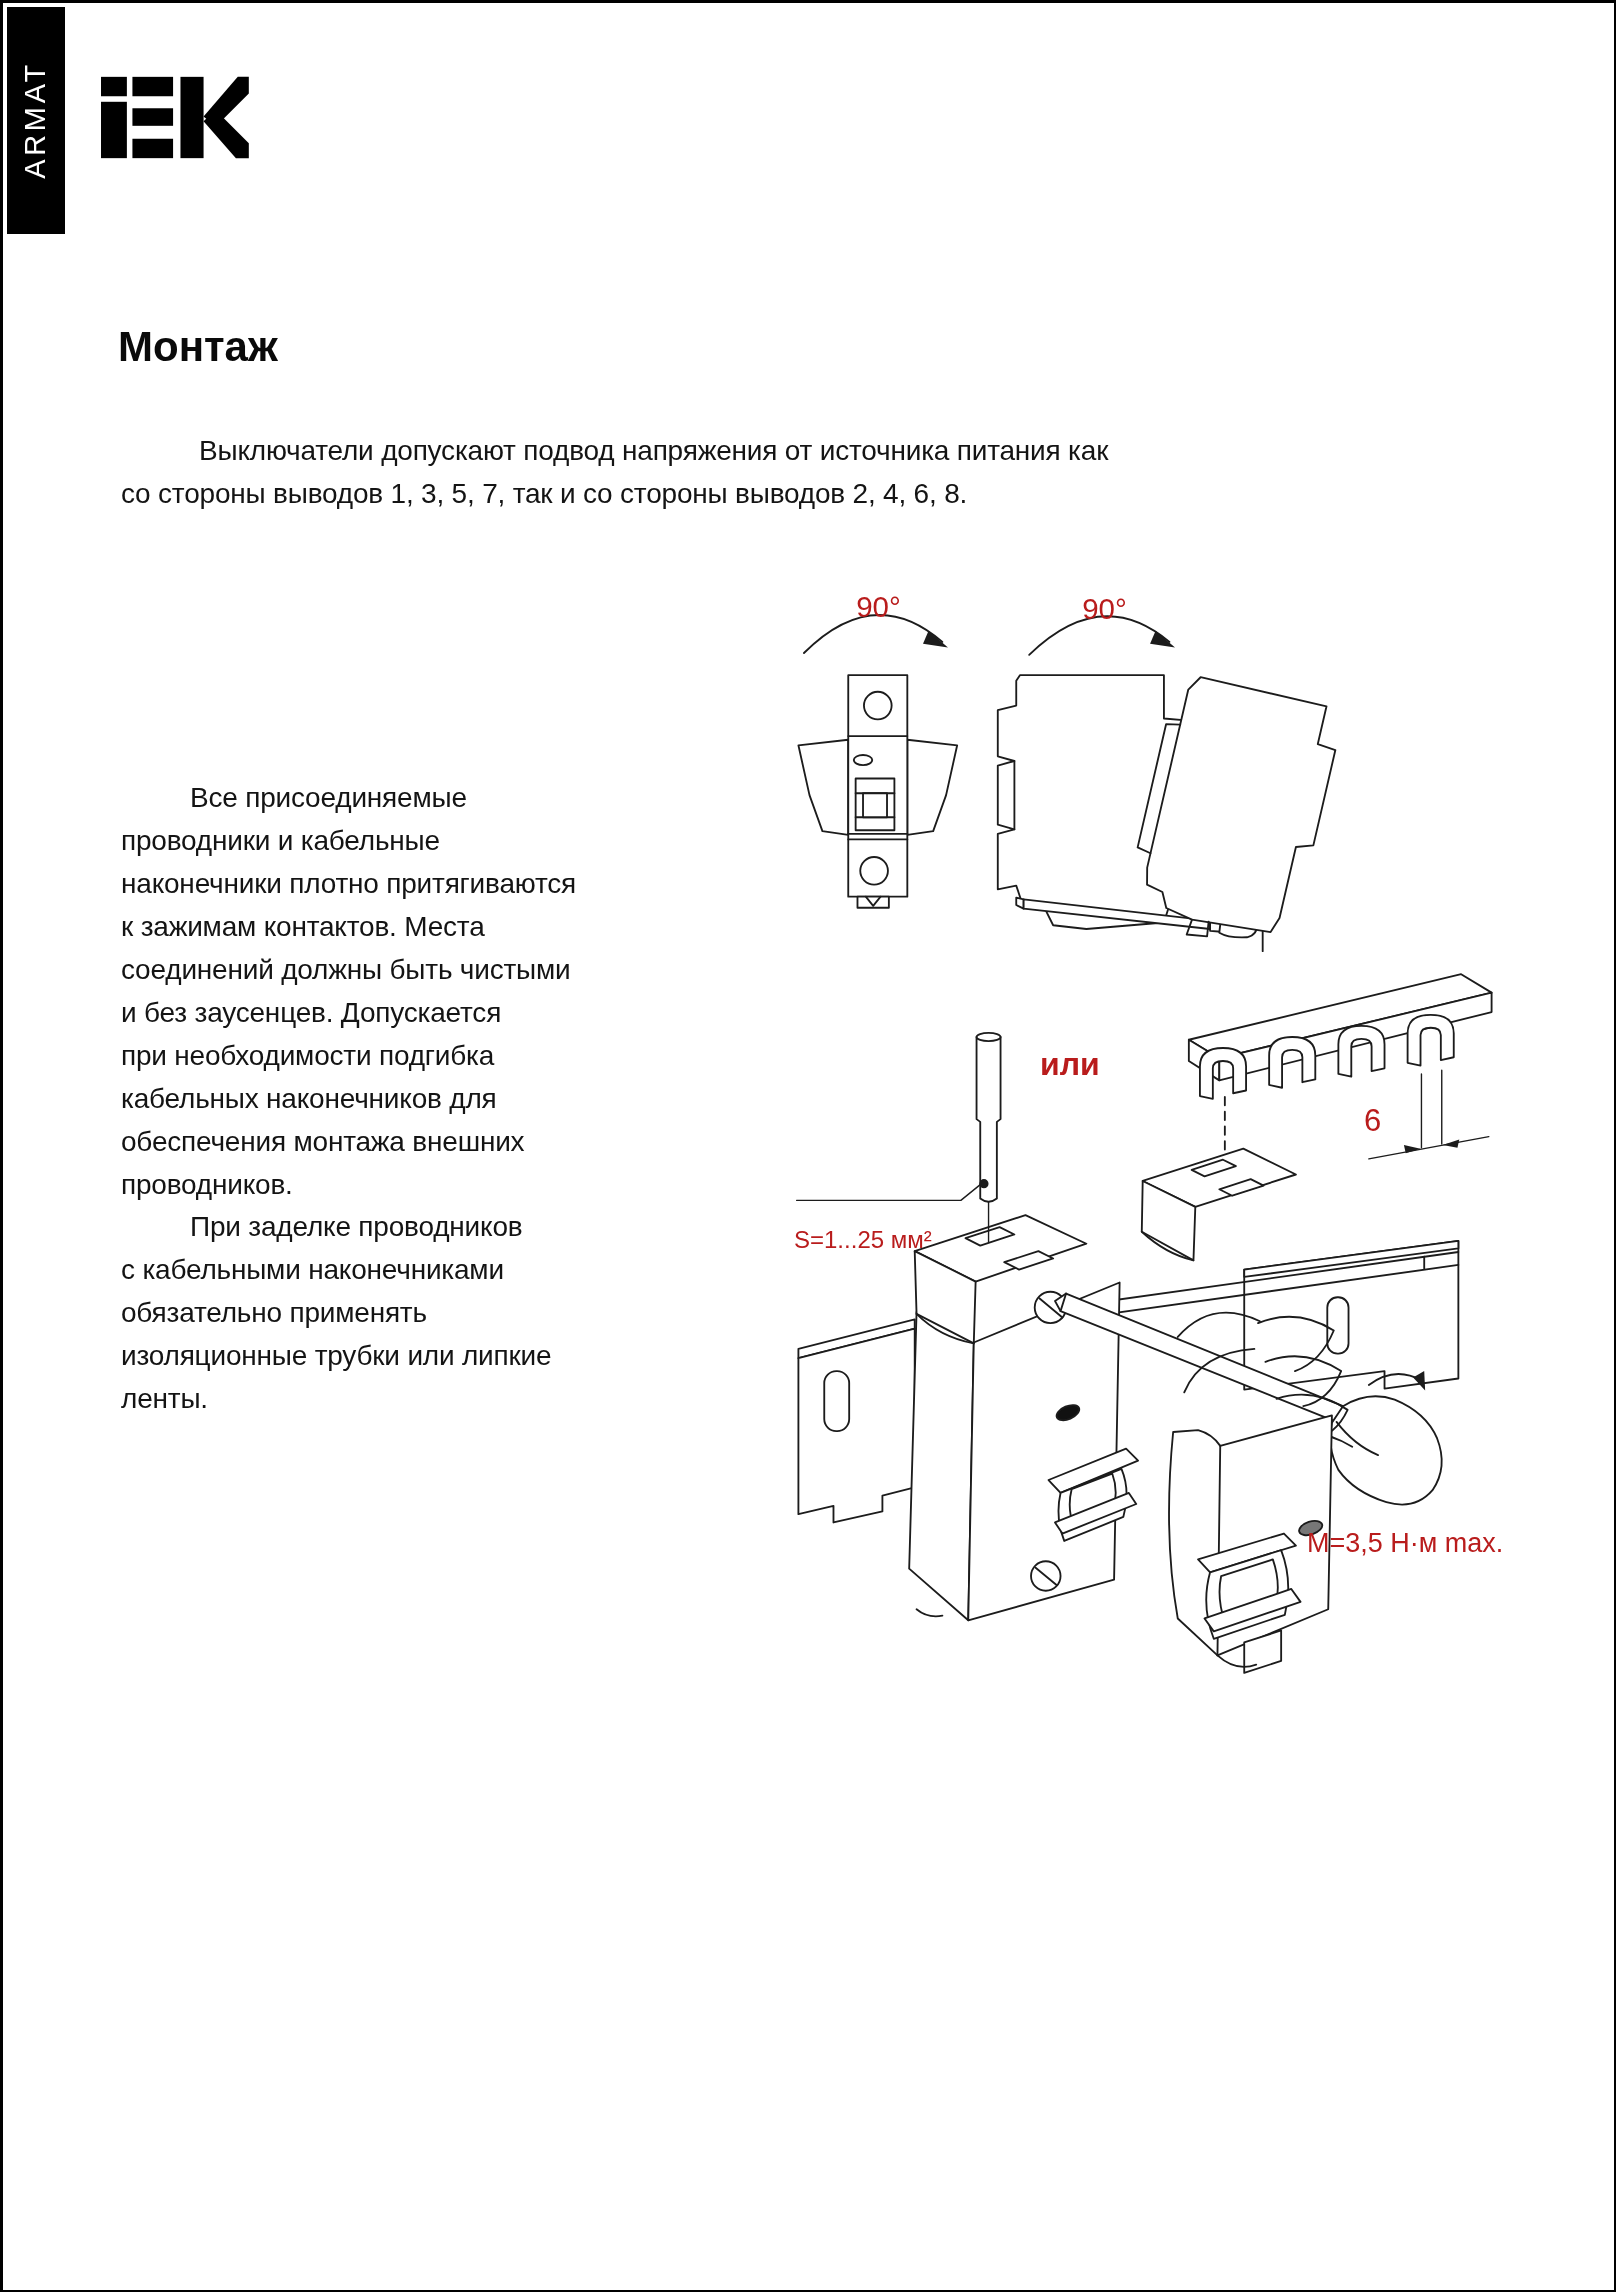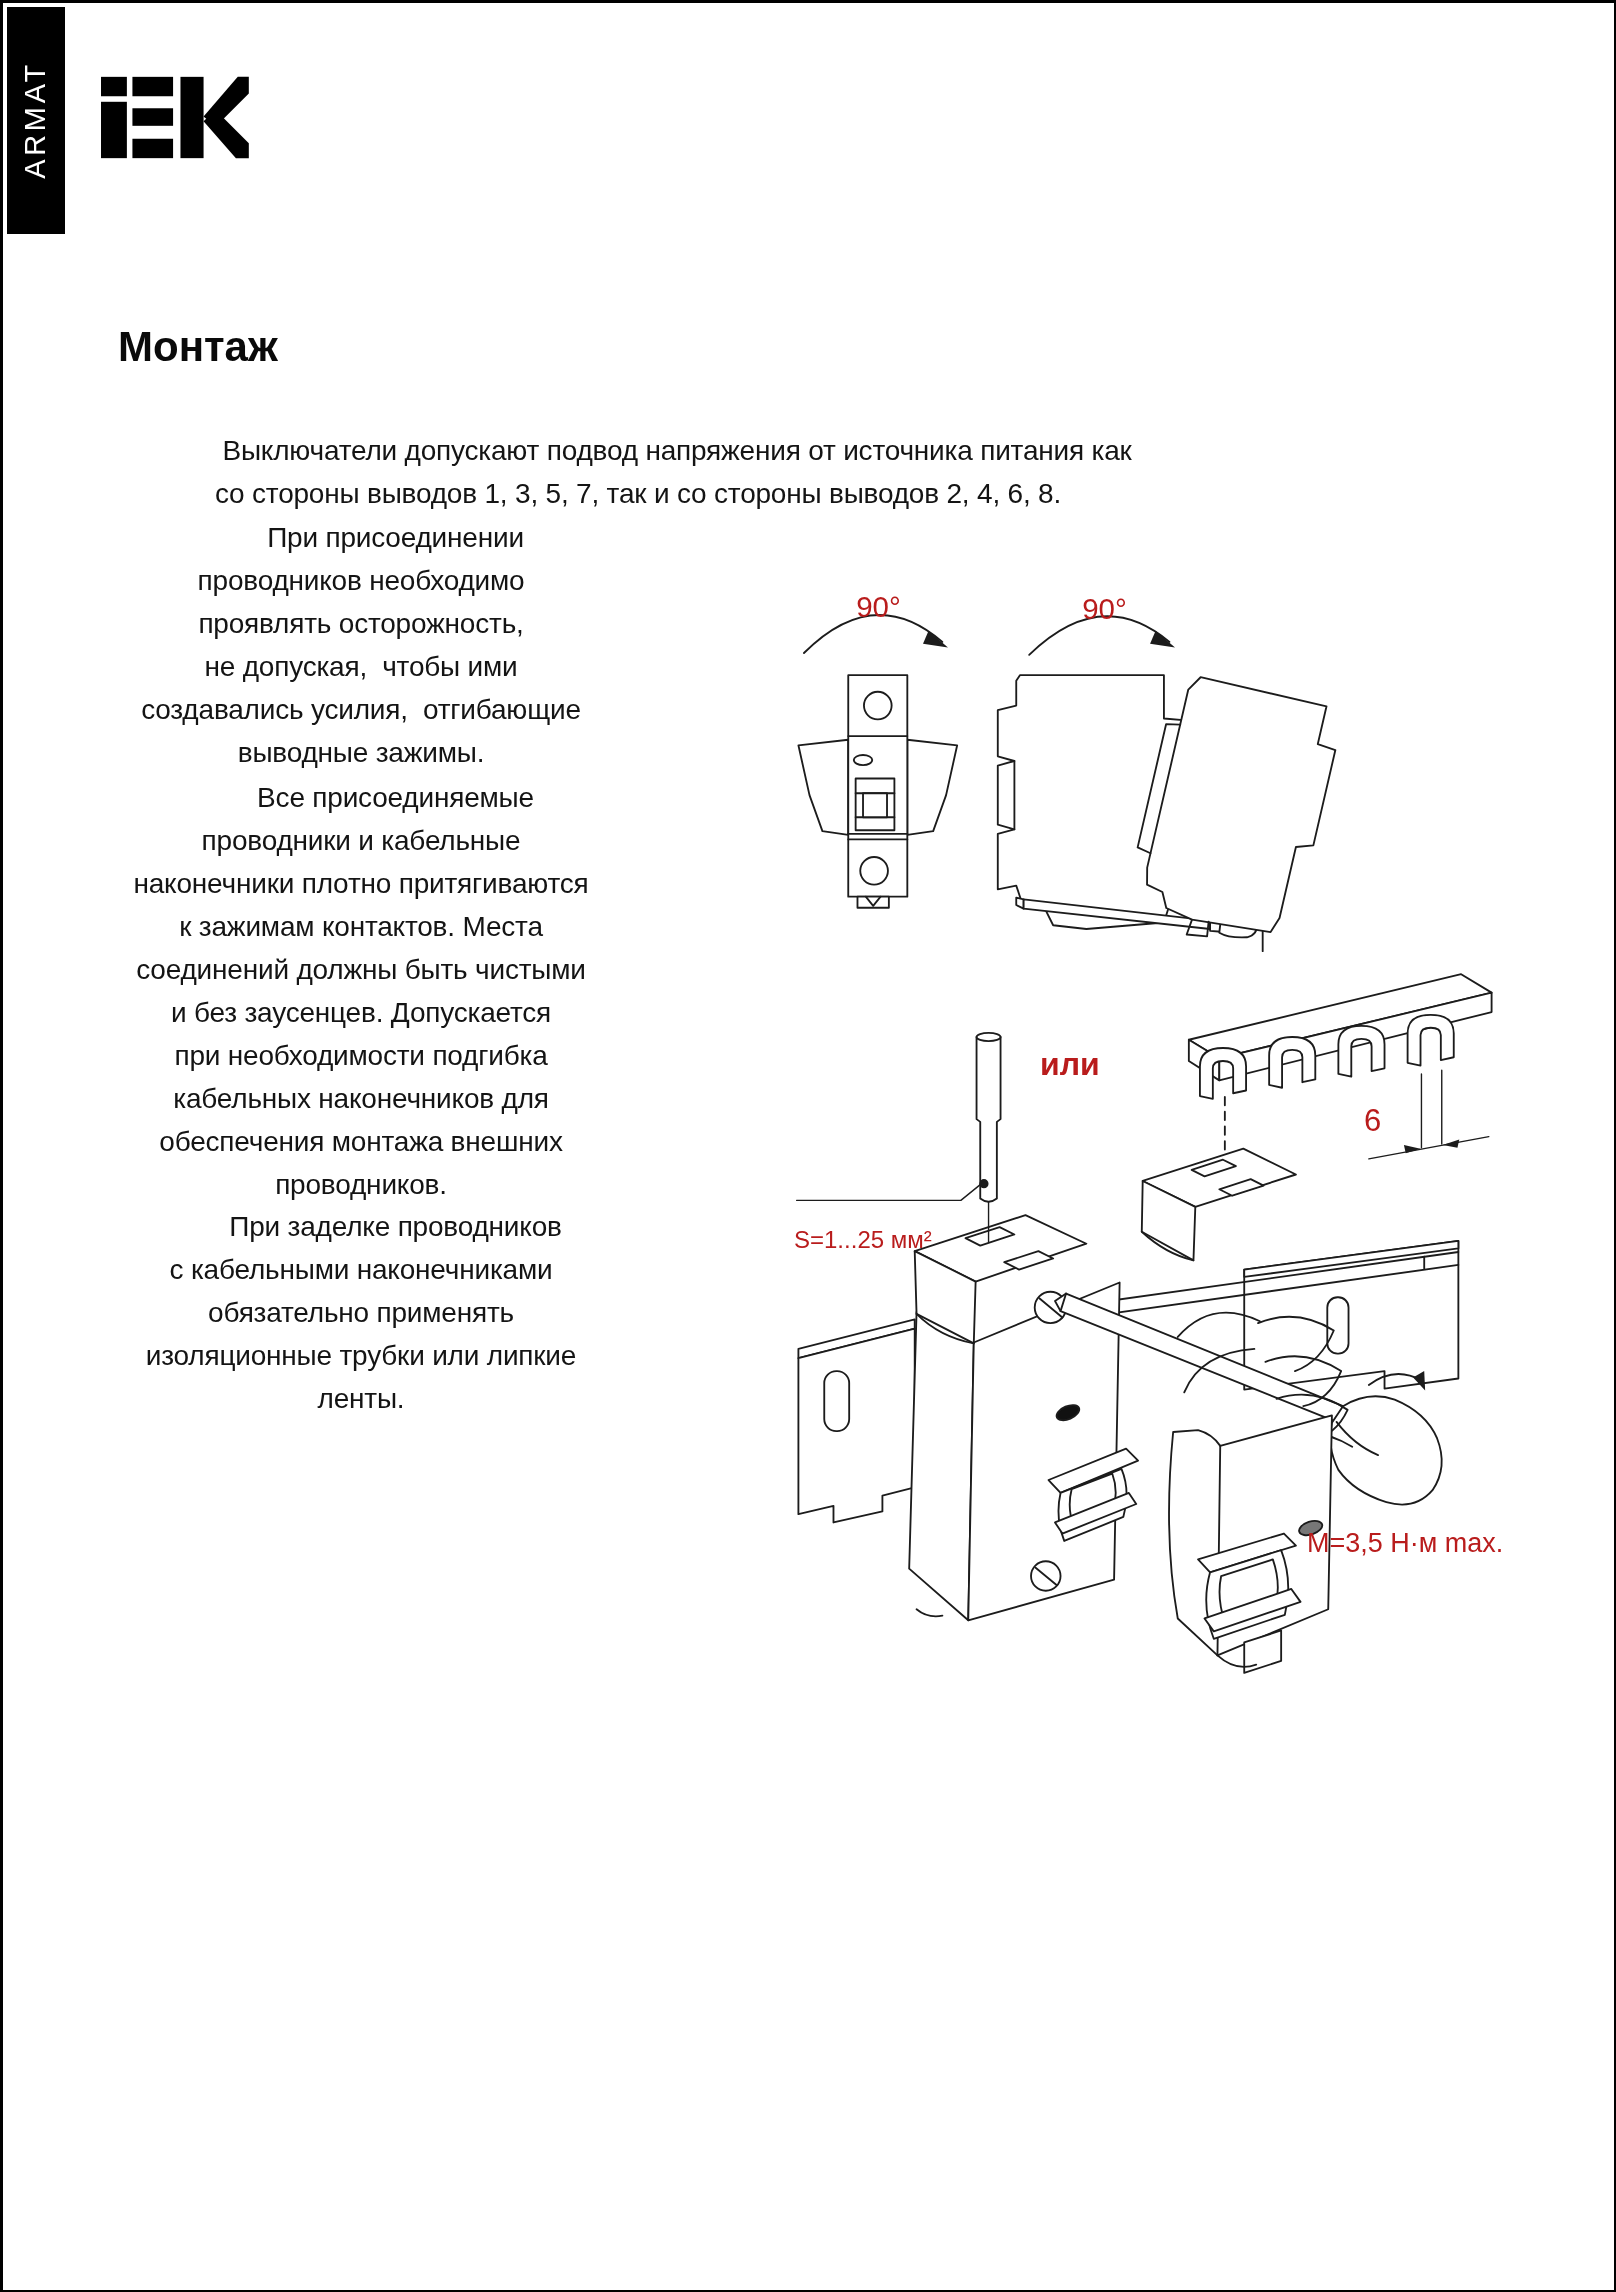--- a/index.html
+++ b/index.html
@@ -16,21 +16,21 @@
     color:#fff;font-size:29px;letter-spacing:3.7px;
     writing-mode:vertical-rl;transform:rotate(180deg);white-space:nowrap;
   }
   .logo{position:absolute;left:96px;top:72px;}
   .heading{
     position:absolute;left:107px;top:312px;margin:8px;
     font-size:42px;font-weight:bold;color:#0a0a0a;
   }
   .para{
     position:absolute;left:118px;white-space:pre-line;
-    font-size:28px;line-height:43px;letter-spacing:-0.2px;color:#141414;text-align:center;
+    font-size:28px;line-height:43px;letter-spacing:-0.2px;color:#141414;
   }
   .p1{top:426px;width:1034px;text-indent:78px;}
   .p2{top:513px;width:480px;text-indent:69px;}
   .p3{top:773px;width:480px;text-indent:69px;}
   .p4{top:1202px;width:480px;text-indent:69px;}
   .p5{top:1407px;width:480px;text-indent:69px;}
   .figure{position:absolute;left:775px;top:554px;}
   .fig-label{position:absolute;color:#b91c1c;white-space:nowrap;}
   .lbl-angle1{left:847px;top:587px;width:57px;text-align:center;font-size:29.5px;}
   .lbl-angle2{left:1073px;top:589px;width:57px;text-align:center;font-size:29.5px;}
@@ -58,26 +58,20 @@
       <rect x="88" y="2" width="25" height="88"></rect>
       <polygon points="113,45 150,2 162,2 162,20 126,56"></polygon>
       <polygon points="126,38 162,74 162,90 148,90 113,50"></polygon>
     </g>
   </svg>
 
   <h1 class="heading">Монтаж</h1>
 
   <div class="para p1">Выключатели допускают подвод напряжения от источника питания как
 со стороны выводов 1, 3, 5, 7, так и со стороны выводов 2, 4, 6, 8.</div>
-  <div class="para p2">При присоединении
-проводников необходимо
-проявлять осторожность,
-не допуская,&nbsp; чтобы ими
-создавались усилия,&nbsp; отгибающие
-выводные зажимы.</div>
   <div class="para p4">При заделке проводников
 с кабельными наконечниками
 обязательно применять
 изоляционные трубки или липкие
 ленты.</div>
   <div class="para p3">Все присоединяемые
 проводники и кабельные
 наконечники плотно притягиваются
 к зажимам контактов. Места
 соединений должны быть чистыми

